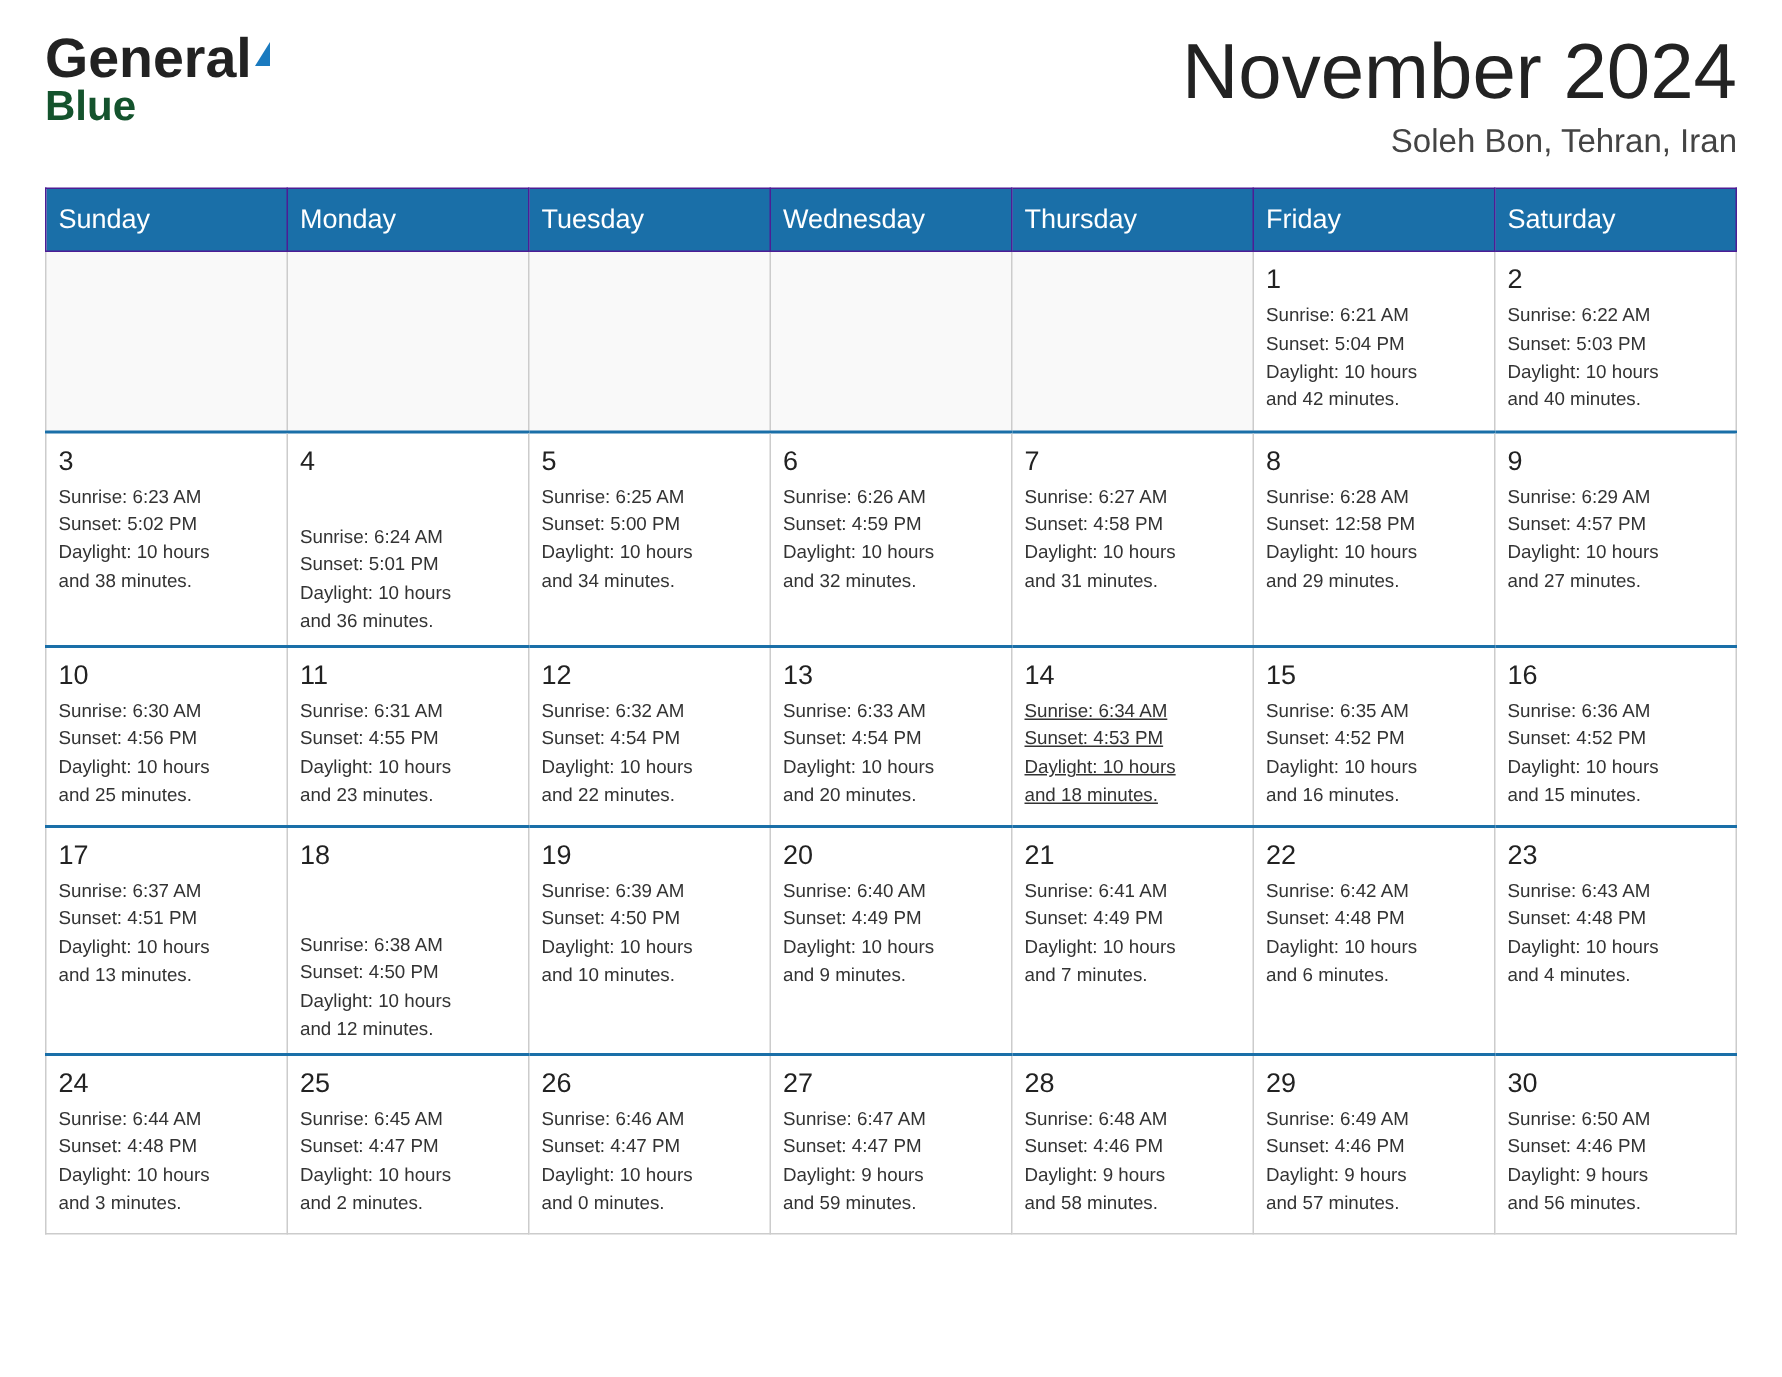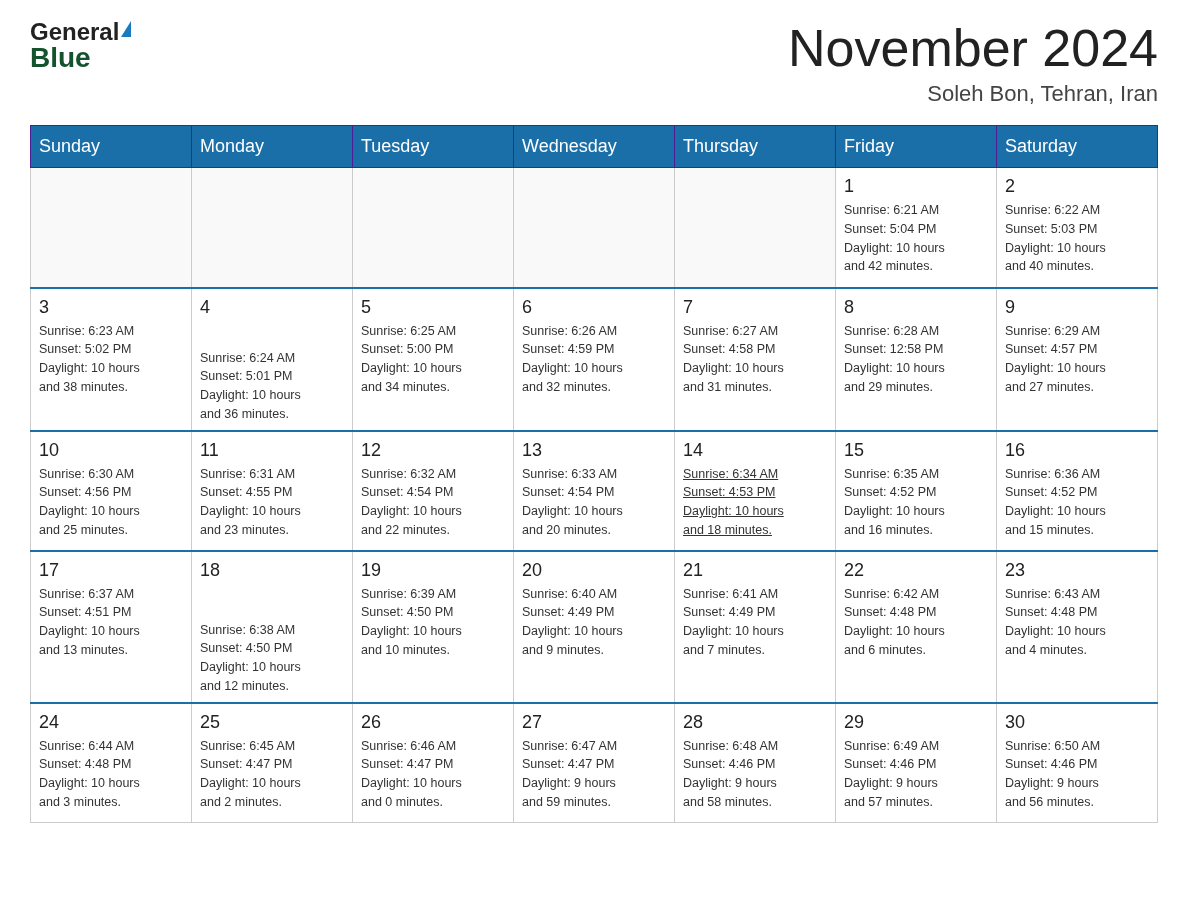--- a/index.html
+++ b/index.html
@@ -15,21 +15,21 @@
       justify-content: space-between;
       align-items: flex-start;
       margin-bottom: 18px;
     }
     .logo {
       display: flex;
       flex-direction: column;
       align-items: flex-start;
     }
     .logo-general {
-      font-size: 24px;
+      font-size: 37px;
       font-weight: bold;
       color: #222;
       line-height: 1;
     }
     .logo-blue {
       font-size: 28px;
       font-weight: bold;
       color: #14532d;
       line-height: 1;
     }

